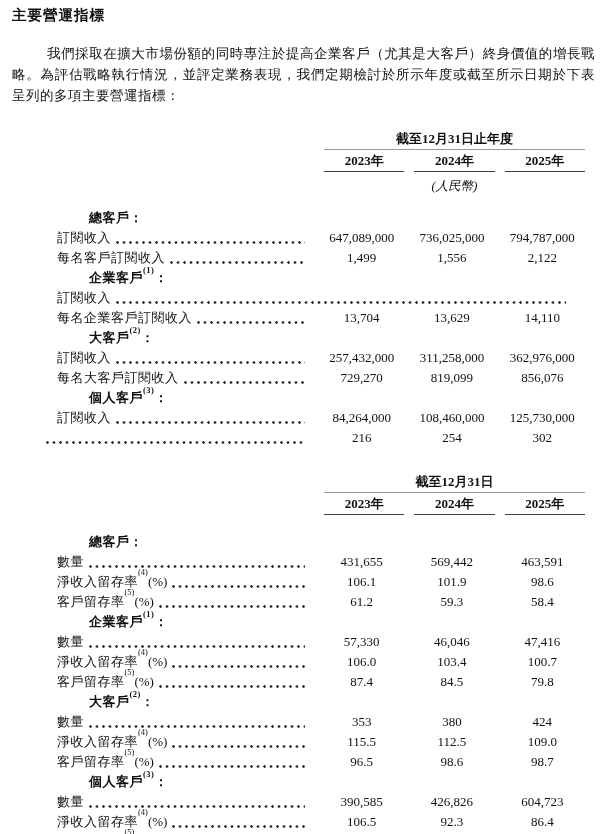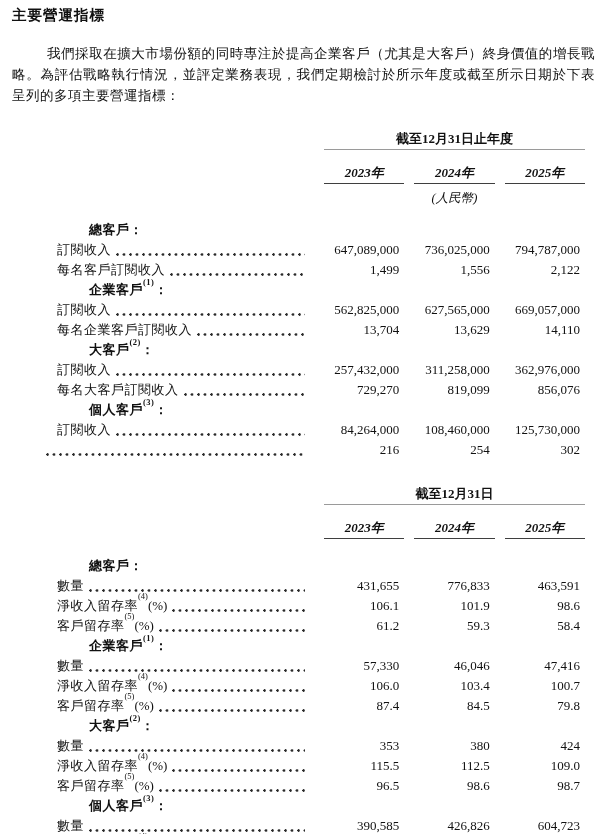--- a/index.html
+++ b/index.html
@@ -26,21 +26,21 @@
   .table-block{margin:0 10px 0 29px;}
   .table-block.first{margin-top:25px;}
   .table-block.second{margin-top:26px;}
   .thead{display:flex;}
   .thead .spacer{flex:1;}
   .cols-region{width:261px;}
   .span-head{
     text-align:center;font-weight:bold;font-size:13px;line-height:16px;
     border-bottom:1px solid var(--rule-light);padding-bottom:2px;
   }
-  .years{display:flex;gap:10px;margin-top:13px;font-style:italic;}
+  .years{display:flex;gap:10px;margin-top:1px;}
   .year-cell{
     flex:1;text-align:center;font-weight:bold;font-size:13px;line-height:19px;
     border-bottom:1px solid var(--rule-dark);padding-bottom:1px;
   }
   .currency-note{
     text-align:center;font-style:italic;font-size:12.5px;line-height:16px;margin-top:6px;
   }
   .tbody{margin-top:14px;}
   .tbody.no-note{margin-top:17px;}
   .t-row{display:flex;line-height:20px;font-size:13px;}
@@ -48,21 +48,21 @@
   .heading-label{font-weight:bold;letter-spacing:0.5px;padding-left:48px;}
   .sub .label-text{padding-left:16px;letter-spacing:0.5px;}
   sup.fnote{font-size:8.5px;line-height:1;position:relative;top:-4px;font-weight:normal;}
   .heading-label sup.fnote{font-weight:bold;}
   .dots{
     flex:1;align-self:flex-end;height:3px;margin:0 2px 4px 5px;
     background-image:radial-gradient(circle at 1.5px 1.5px,#2a2a2a 1.05px,rgba(0,0,0,0) 1.5px);
     background-size:6.5px 3px;background-repeat:repeat-x;
   }
   .num-cols{width:261px;display:flex;gap:10px;}
-  .num-cell{flex:1;text-align:right;padding-right:5px;white-space:nowrap;font-size:13px;}
+  .num-cell{flex:1;text-align:center;padding-right:5px;white-space:nowrap;font-size:13px;}
 </style>
 </head>
 <body>
 
 <main class="page">
   <h1 class="page-title">主要營運指標</h1>
   <p class="intro">我們採取在擴大市場份額的同時專注於提高企業客戶（尤其是大客戶）終身價值的增長戰略。為評估戰略執行情況，並評定業務表現，我們定期檢討於所示年度或截至所示日期於下表呈列的多項主要營運指標：</p>
   <section class="table-block first" id="table-0">
       <div class="thead">
         <div class="spacer"></div>
@@ -109,25 +109,20 @@
           <div class="label-area">
             <span class="heading-label"><span>企業客戶</span><sup class="fnote">(1)</sup><span>：</span></span>
           </div>
           <div class="num-cols"></div>
         </div>
         <div class="t-row sub">
           <div class="label-area">
             <span class="label-text">訂閱收入</span>
             <span class="dots"></span>
           </div>
-          <div class="num-cols">
-            <div class="num-cell">562,825,000</div>
-            <div class="num-cell">627,565,000</div>
-            <div class="num-cell">669,057,000</div>
-          </div>
         </div>
         <div class="t-row sub">
           <div class="label-area">
             <span class="label-text">每名企業客戶訂閱收入</span>
             <span class="dots"></span>
           </div>
           <div class="num-cols">
             <div class="num-cell">13,704</div>
             <div class="num-cell">13,629</div>
             <div class="num-cell">14,110</div>
@@ -209,21 +204,21 @@
           </div>
           <div class="num-cols"></div>
         </div>
         <div class="t-row sub">
           <div class="label-area">
             <span class="label-text">數量</span>
             <span class="dots"></span>
           </div>
           <div class="num-cols">
             <div class="num-cell">431,655</div>
-            <div class="num-cell">776,833</div>
+            <div class="num-cell">569,442</div>
             <div class="num-cell">463,591</div>
           </div>
         </div>
         <div class="t-row sub">
           <div class="label-area">
             <span class="label-text">淨收入留存率</span>
             <sup class="fnote">(4)</sup>
             <span class="suffix">(%)</span>
             <span class="dots"></span>
           </div>

